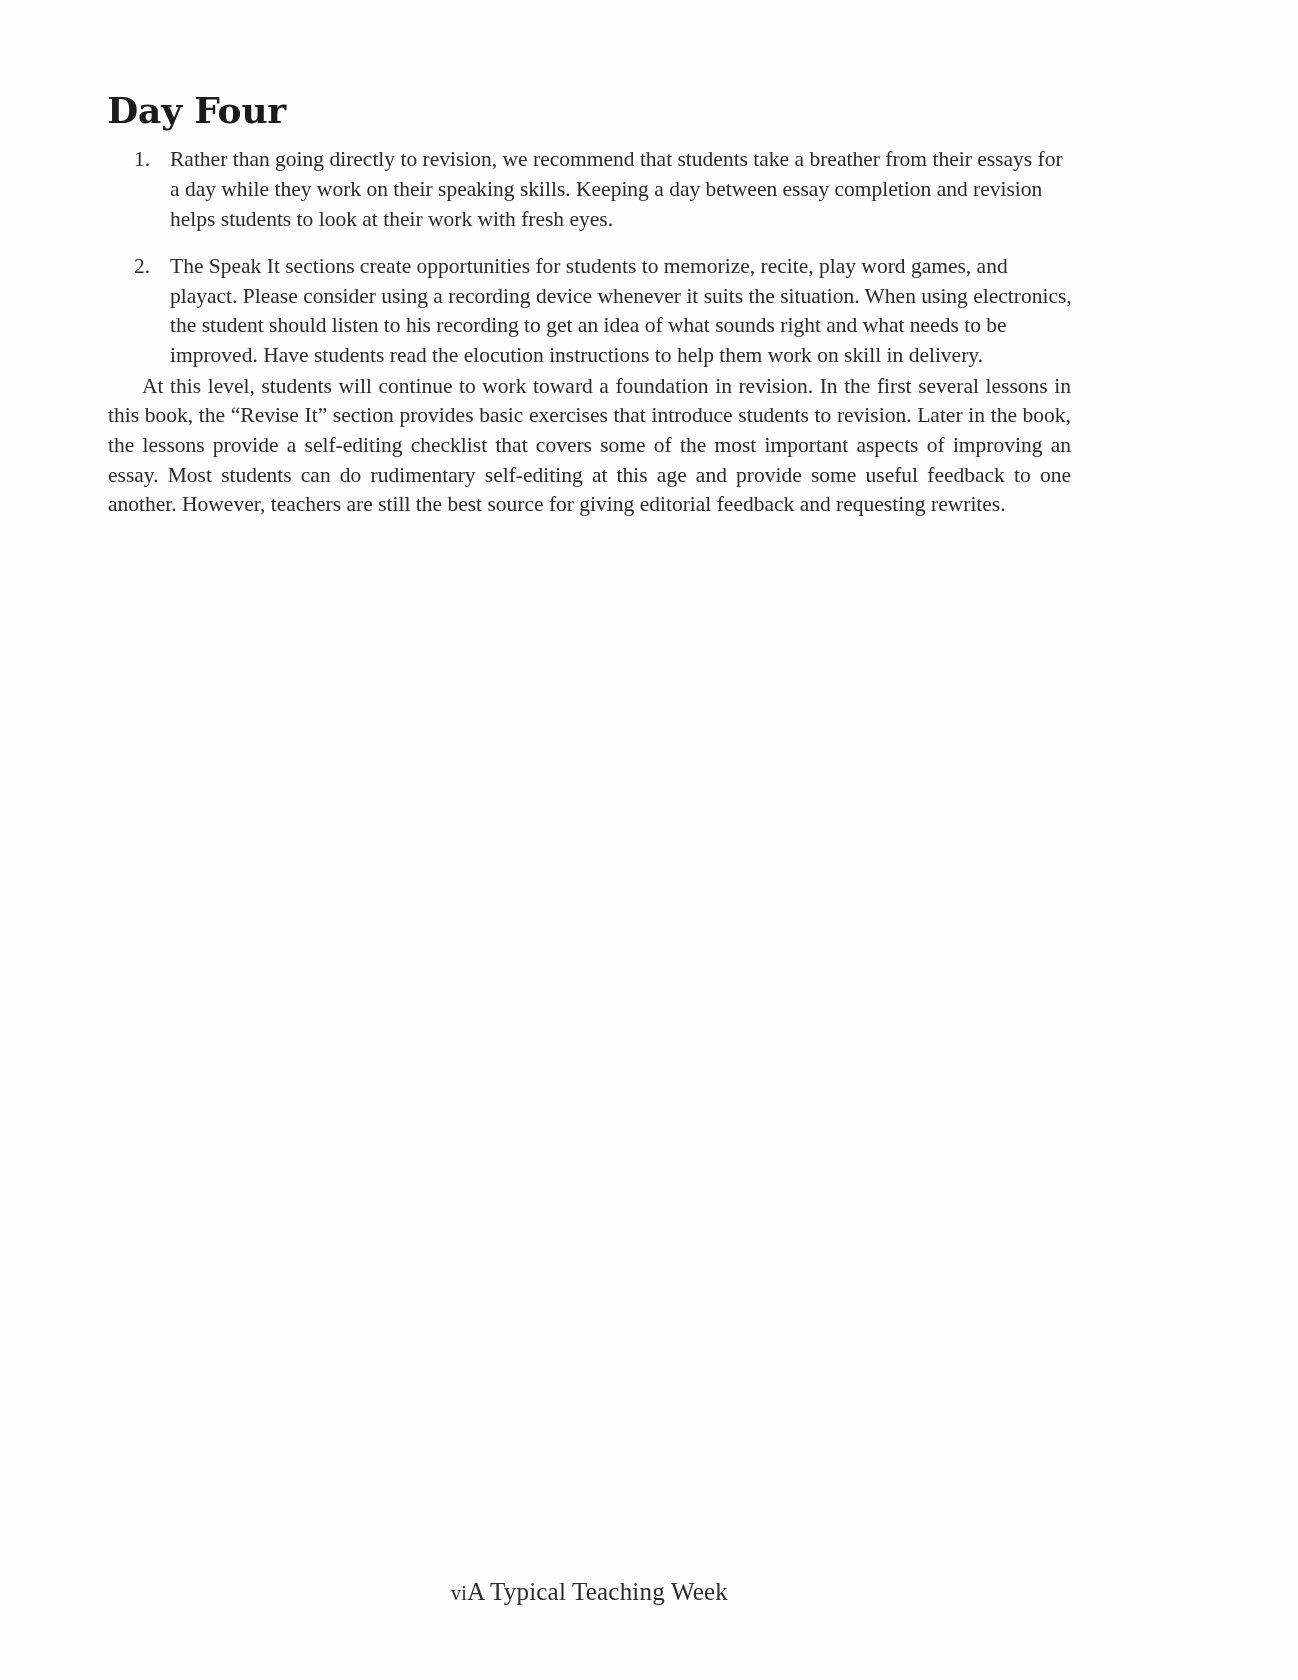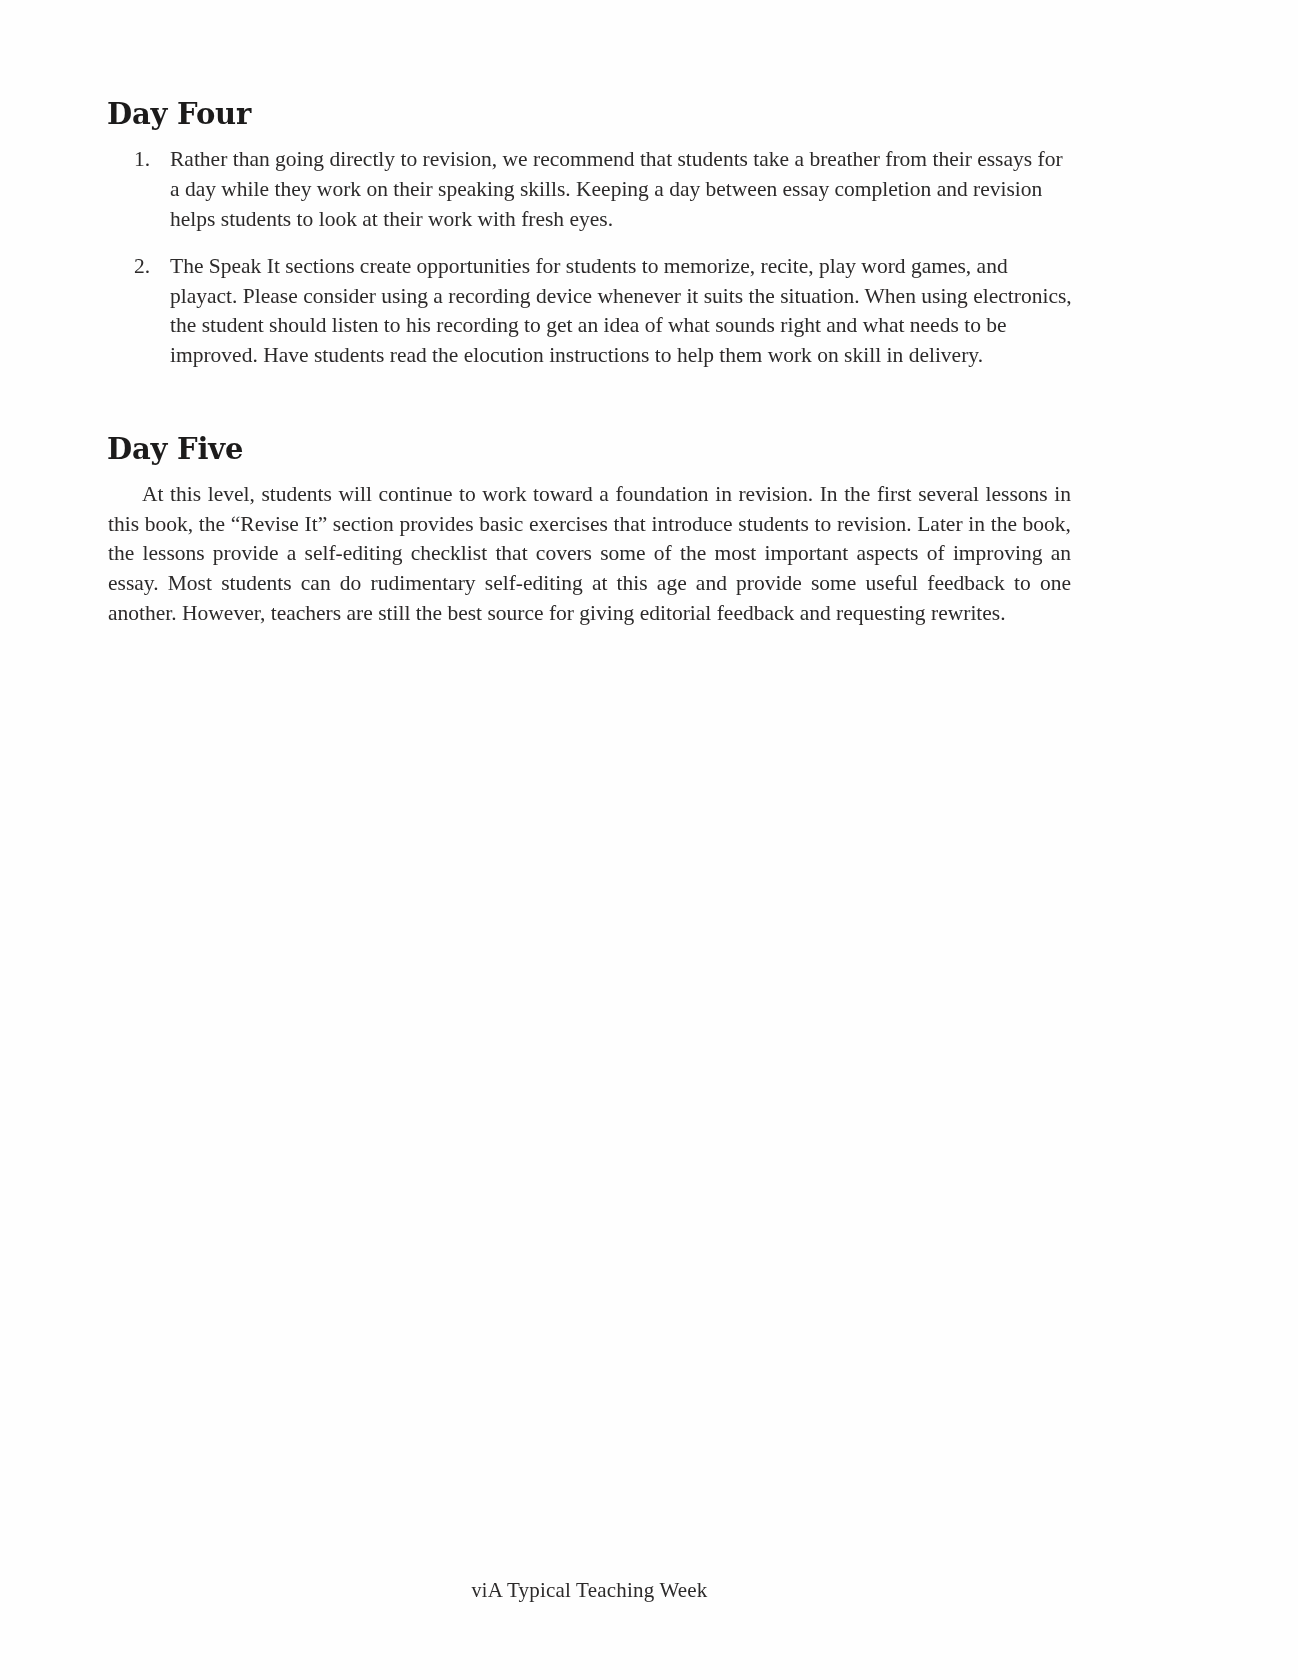--- a/index.html
+++ b/index.html
@@ -28,25 +28,25 @@
   .content {
     position: absolute;
     left: 107px;
     top: 90px;
     width: 965px;
   }
 
   h2.day-heading {
     font-family: "DejaVu Serif", "Liberation Serif", serif;
     font-weight: bold;
-    font-size: 29px;
+    font-size: 36px;
     line-height: 1.15;
     letter-spacing: -0.2px;
     color: #1c1b1b;
-    margin: 8px 0 14px 0;
+    margin: 0 0 14px 0;
   }
 
   h2.day-heading.second {
     margin-top: 62px;
   }
 
   ol.day-list {
     margin: 0;
     padding: 0;
     list-style: none;
@@ -99,21 +99,21 @@
     font-size: 20px;
     color: #2c2a2a;
   }
 
   .footer .folio {
     font-size: 20px;
     letter-spacing: 0.3px;
   }
 
   .footer .running-head {
-    font-size: 21px;
+    font-size: 25px;
     letter-spacing: 0.2px;
   }
 </style>
 </head>
 <body>
 
 <div class="page">
 
   <div class="content">
 
@@ -123,21 +123,20 @@
       <li>
         <span class="num">1.</span>
         <span class="txt">Rather than going directly to revision, we recommend that students take a breather from their essays for a day while they work on their speaking skills. Keeping a day between essay completion and revision helps students to look at their work with fresh eyes.</span>
       </li>
       <li>
         <span class="num">2.</span>
         <span class="txt">The Speak It sections create opportunities for students to memorize, recite, play word games, and playact. Please consider using a recording device whenever it suits the situation. When using electronics, the student should listen to his recording to get an idea of what sounds right and what needs to be improved. Have students read the elocution instructions to help them work on skill in delivery.</span>
       </li>
     </ol>
 
-    <h2 class="day-heading second">Day Five</h2>
 
     <p class="body-par">At this level, students will continue to work toward a foundation in revision. In the first several lessons in this book, the “Revise It” section provides basic exercises that introduce students to revision. Later in the book, the lessons provide a self-editing checklist that covers some of the most important aspects of improving an essay. Most students can do rudimentary self-editing at this age and provide some useful feedback to one another. However, teachers are still the best source for giving editorial feedback and requesting rewrites.</p>
 
   </div>
 
   <div class="footer">
     <span class="folio">vi</span>
     <span class="running-head">A Typical Teaching Week</span>
   </div>
 

